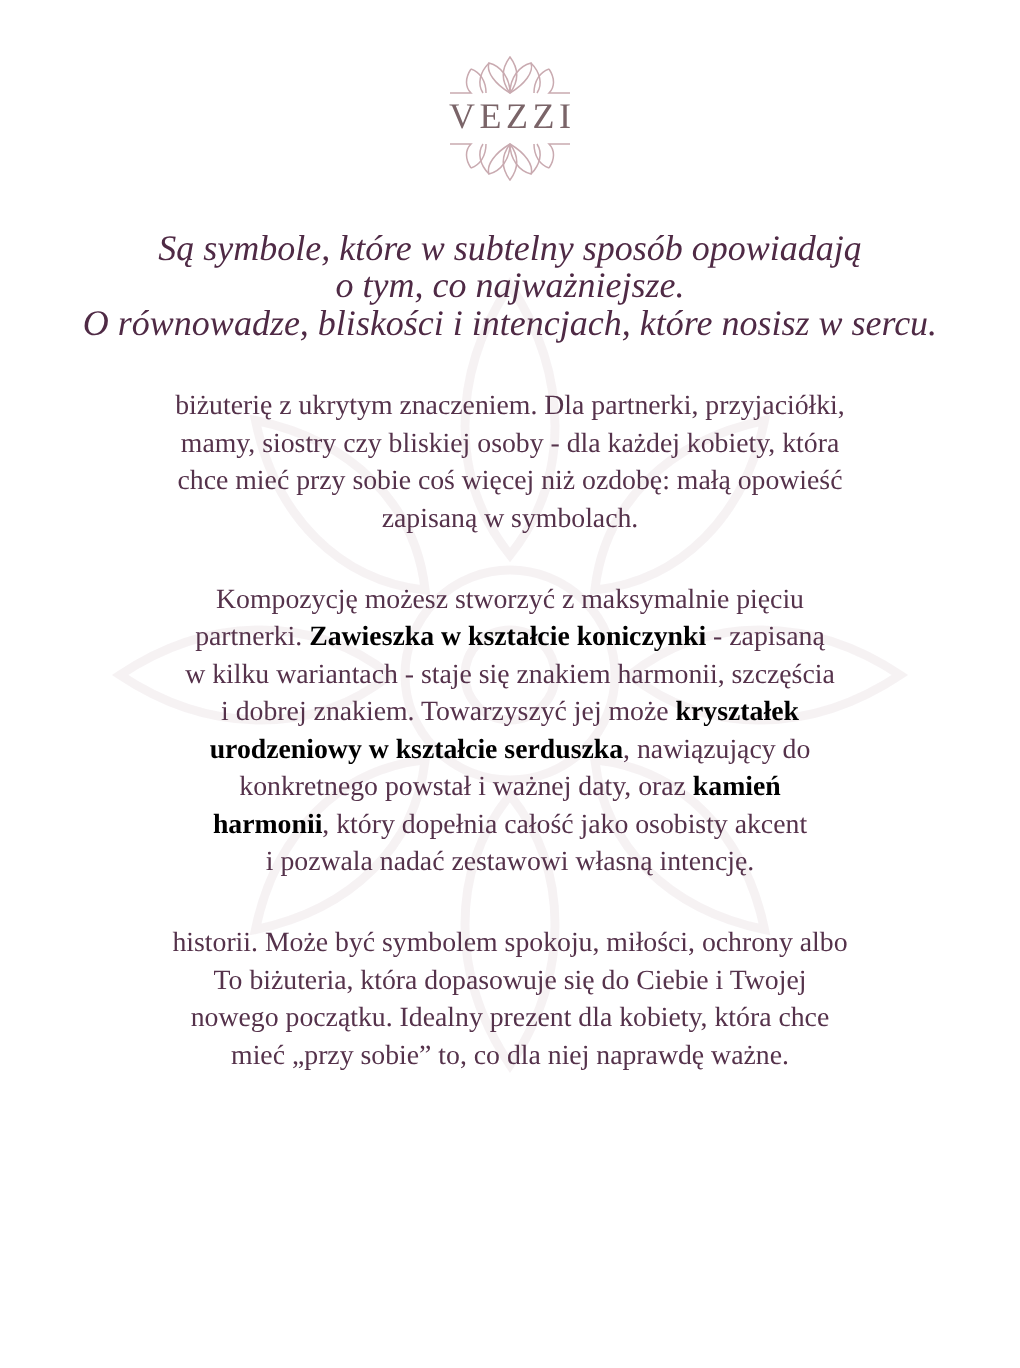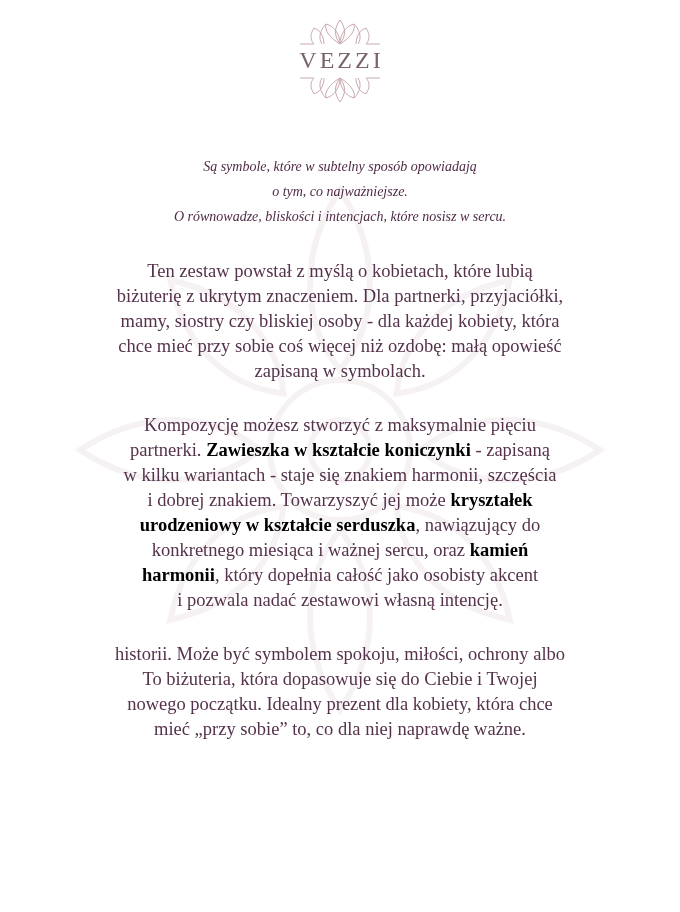--- a/index.html
+++ b/index.html
@@ -19,21 +19,21 @@
       left: 60px;
       top: 150px;
       width: 560px;
       height: 600px;
       z-index: 0;
       opacity: 0.55;
     }
     .logo {
       position: absolute;
       left: 290px;
-      top: 16px;
+      top: 34px;
       width: 100px;
       height: 90px;
       z-index: 1;
     }
     .logo svg {
       position: absolute;
       left: 0;
       top: 0;
     }
     .logo-text {
@@ -55,21 +55,21 @@
       left: 40px;
       width: 600px;
       top: 154px;
       z-index: 1;
       text-align: center;
       color: #55324b;
     }
     .intro {
       font-family: "Liberation Serif", "DejaVu Serif", serif;
       font-style: italic;
-      font-size: 14px;
+      font-size: 24px;
       line-height: 25px;
       color: #4f2a45;
       margin: 0;
     }
     .para {
       font-family: "Liberation Serif", "DejaVu Serif", serif;
       font-size: 18.5px;
       line-height: 25px;
       margin: 0;
       color: #55324b;
@@ -134,34 +134,33 @@
 </div>
 
 <div class="content">
   <p class="intro">
     <span class="line">Są symbole, które w subtelny sposób opowiadają</span>
     <span class="line">o tym, co najważniejsze.</span>
     <span class="line">O równowadze, bliskości i intencjach, które nosisz w sercu.</span>
   </p>
 
   <p class="para p1">
-    <span class="line">Ten zestaw powstał z myślą o kobietach, które lubią</span>
     <span class="line">biżuterię z ukrytym znaczeniem. Dla partnerki, przyjaciółki,</span>
     <span class="line">mamy, siostry czy bliskiej osoby - dla każdej kobiety, która</span>
     <span class="line">chce mieć przy sobie coś więcej niż ozdobę: małą opowieść</span>
     <span class="line">zapisaną w symbolach.</span>
   </p>
 
   <p class="para p2">
     <span class="line">Kompozycję możesz stworzyć z maksymalnie pięciu</span>
     <span class="line"><span>partnerki. </span><b>Zawieszka w kształcie koniczynki</b><span> - zapisaną</span></span>
     <span class="line">w kilku wariantach - staje się znakiem harmonii, szczęścia</span>
     <span class="line"><span>i dobrej znakiem. Towarzyszyć jej może </span><b>kryształek</b></span>
     <span class="line"><b>urodzeniowy w kształcie serduszka</b><span>, nawiązujący do</span></span>
-    <span class="line"><span>konkretnego miesiąca i ważnej sercu, oraz </span><b>kamień</b></span>
+    <span class="line"><span>konkretnego powstał i ważnej daty, oraz </span><b>kamień</b></span>
     <span class="line"><b>harmonii</b><span>, który dopełnia całość jako osobisty akcent</span></span>
     <span class="line">i pozwala nadać zestawowi własną intencję.</span>
   </p>
 
   <p class="para p3">
     <span class="line">historii. Może być symbolem spokoju, miłości, ochrony albo</span>
     <span class="line">To biżuteria, która dopasowuje się do Ciebie i Twojej</span>
     <span class="line">nowego początku. Idealny prezent dla kobiety, która chce</span>
     <span class="line">mieć „przy sobie” to, co dla niej naprawdę ważne.</span>
   </p>

